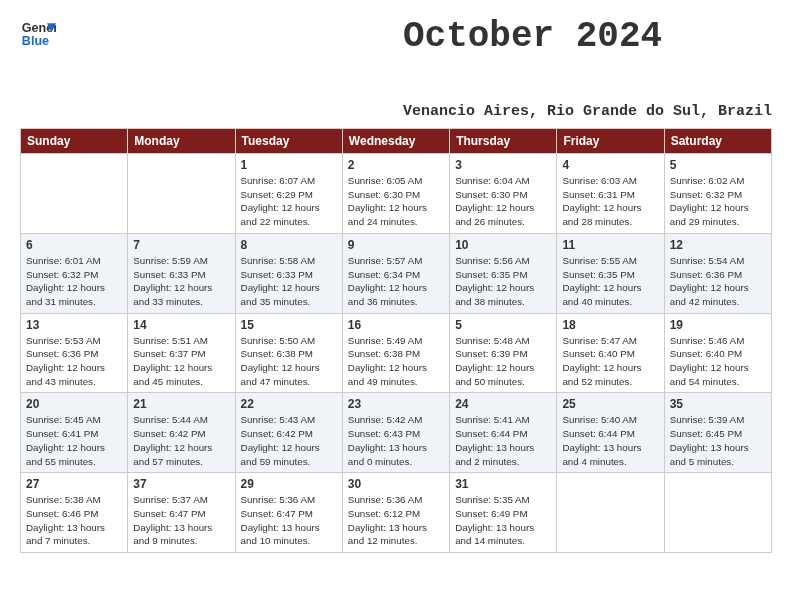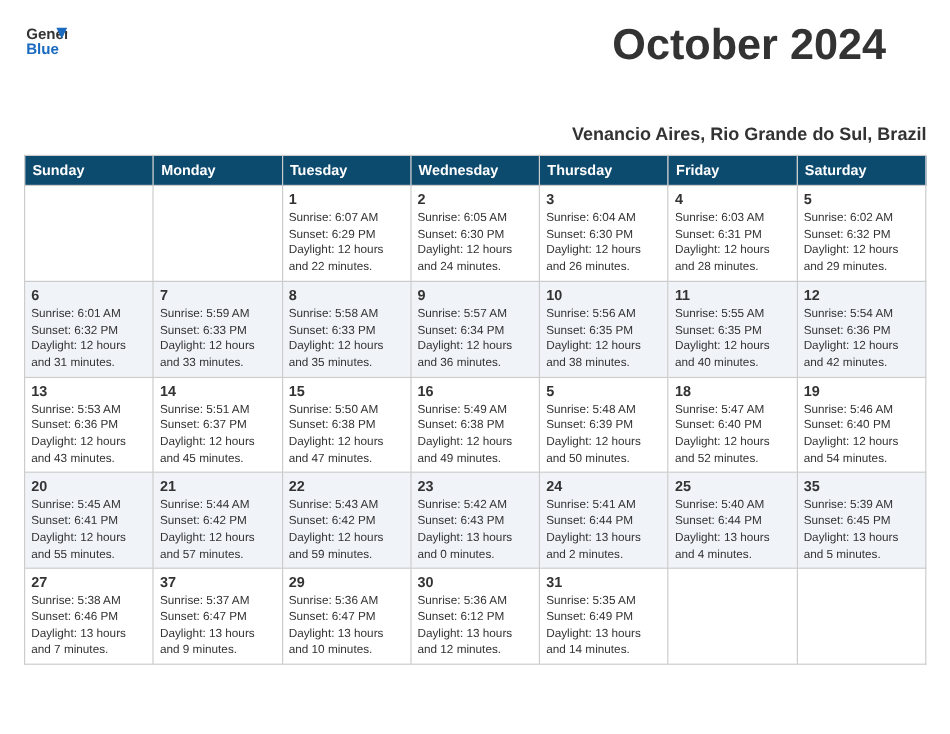--- a/index.html
+++ b/index.html
@@ -19,40 +19,41 @@
     .logo {
       display: flex;
       align-items: center;
       gap: 4px;
     }
     .logo-icon {
       width: 36px;
       height: 36px;
     }
     .title-block {
-      text-align: center;
+      text-align: left;
+      font-family: Liberation Mono, monospace;
     }
     .month-title {
       font-size: 36px;
       font-weight: bold;
       color: #333;
     }
     .location-title {
       font-size: 15px;
       color: #333;
       font-weight: bold;
       margin-top: 46px;
     }
     table {
       width: 100%;
       border-collapse: collapse;
       font-size: 10.5px;
     }
     thead tr th {
-      background-color: #0c4a6e;
+      background-color: #7f1d1d;
       color: #fff;
       padding: 5px 6px;
       text-align: left;
       font-size: 12px;
       font-weight: bold;
       border: 1px solid #ccc;
     }
     tbody tr td {
       border: 1px solid #ccc;
       vertical-align: top;

